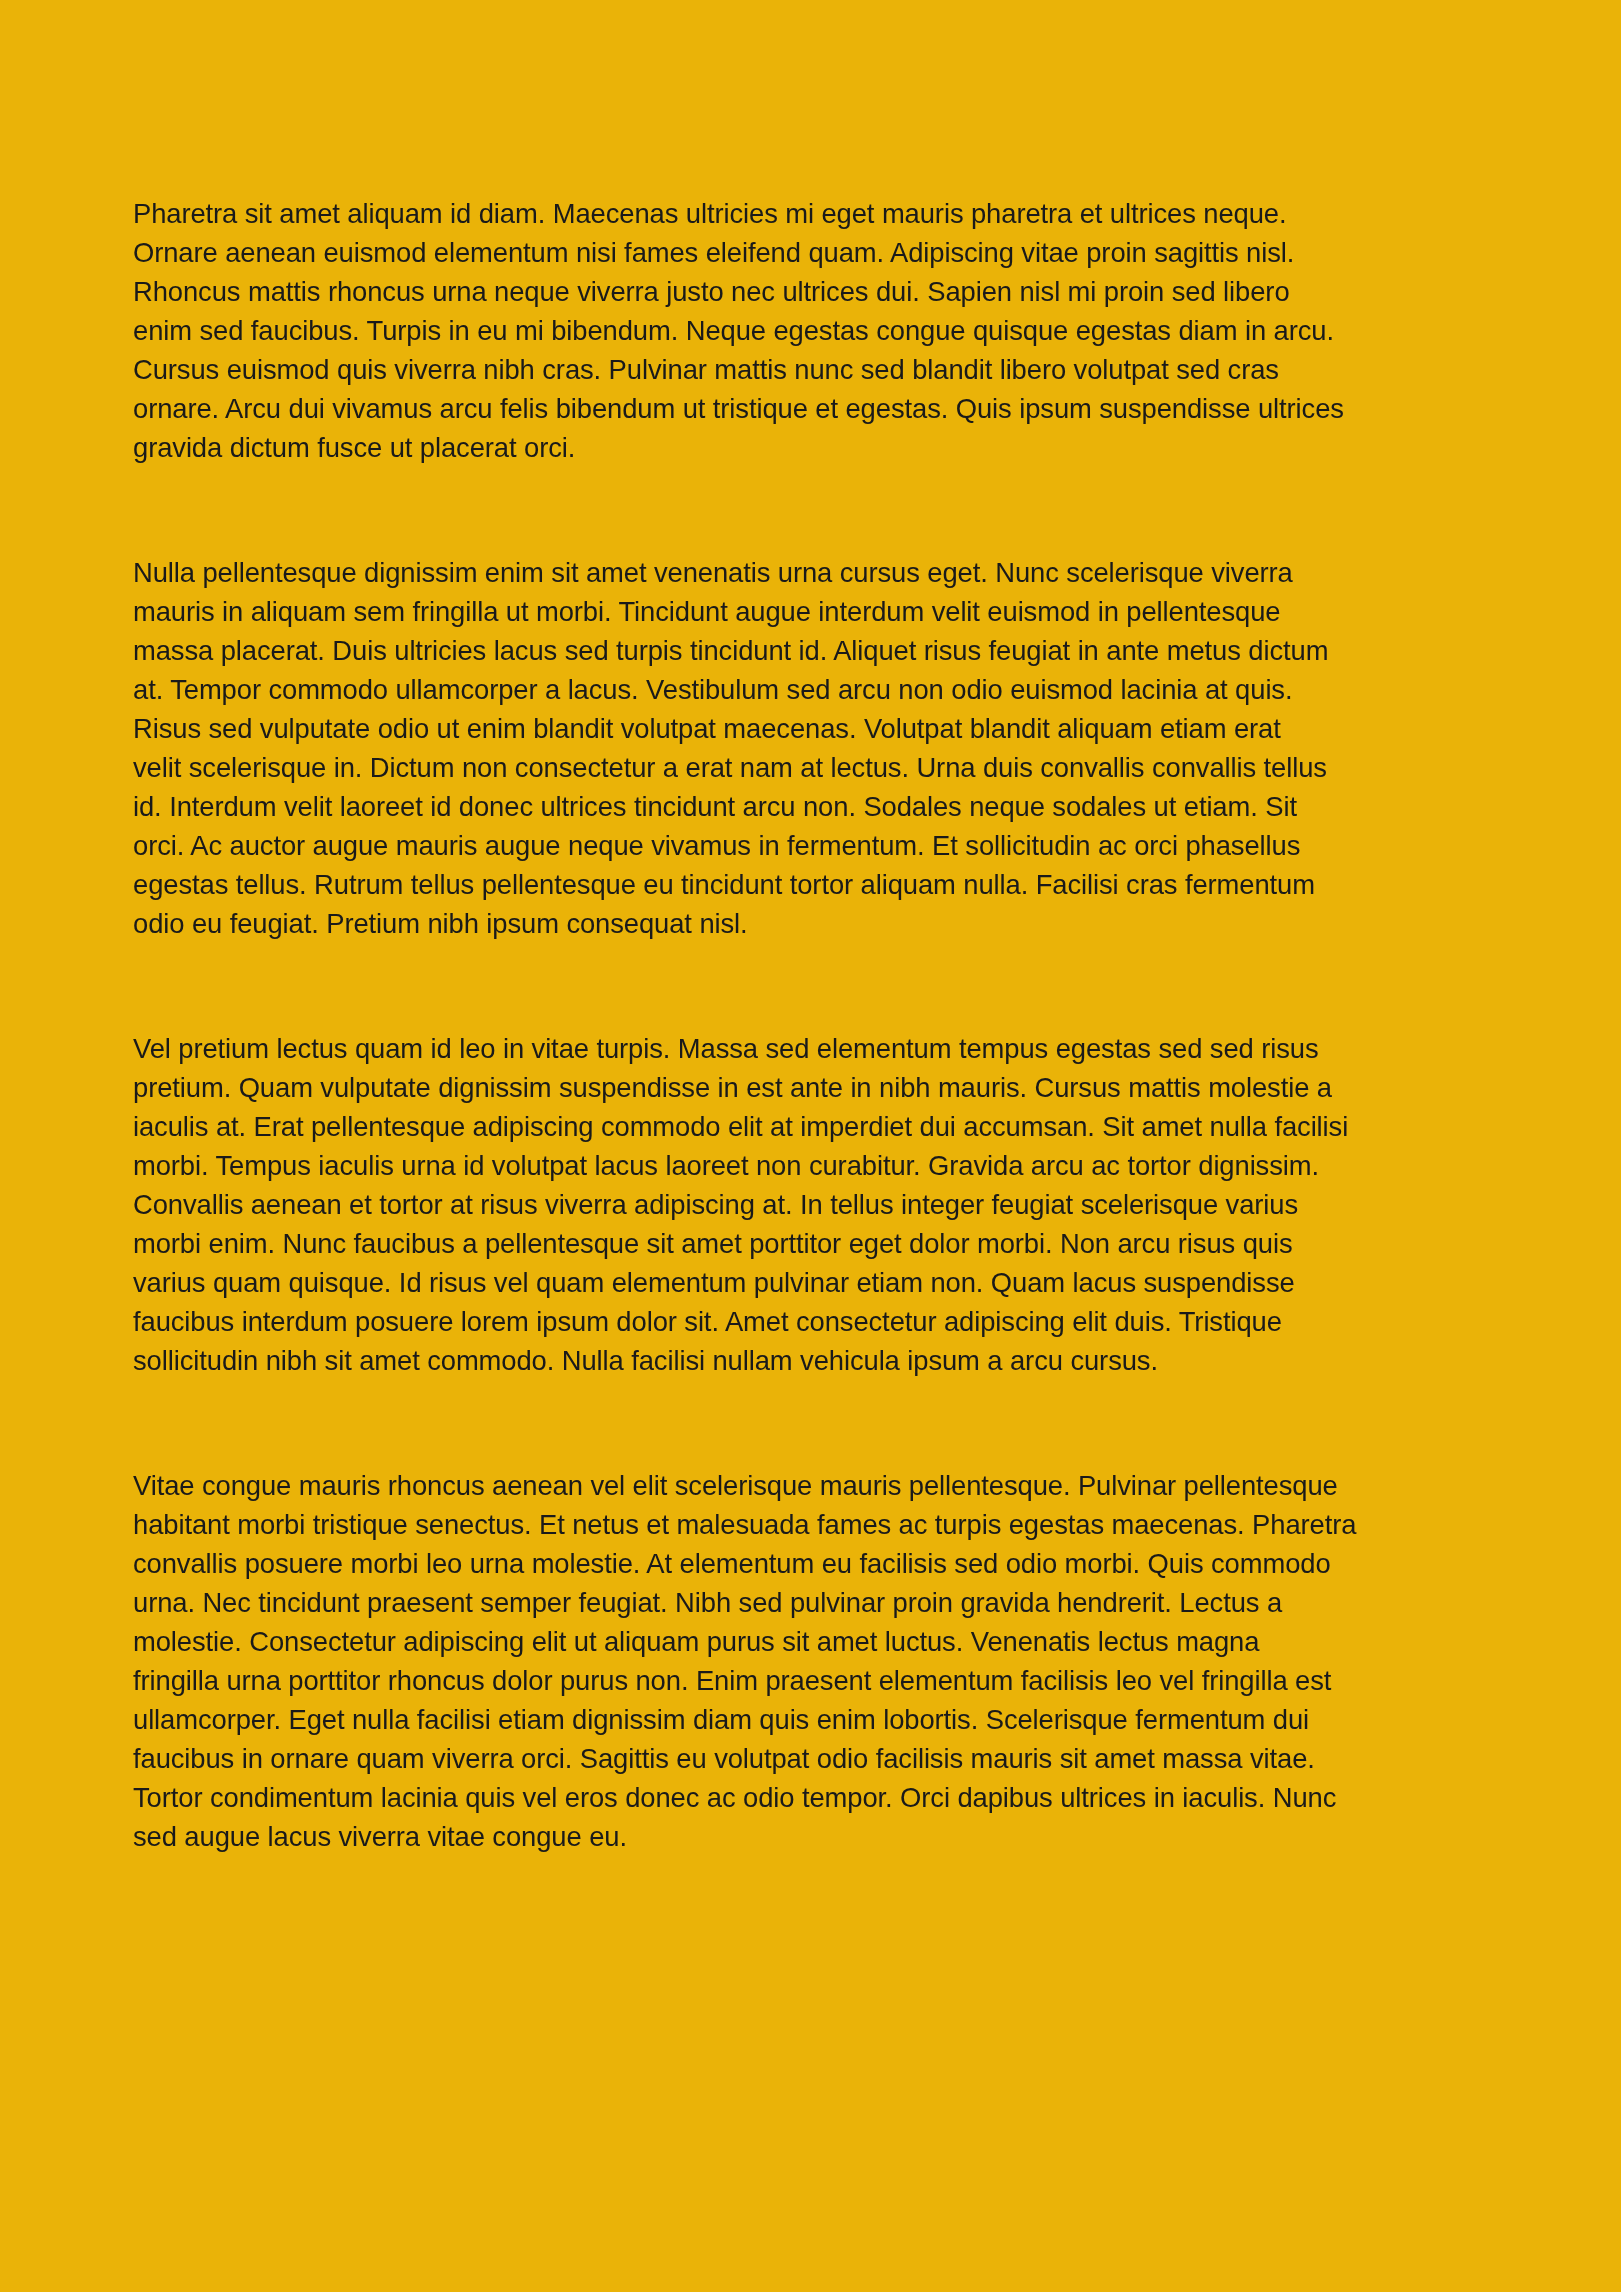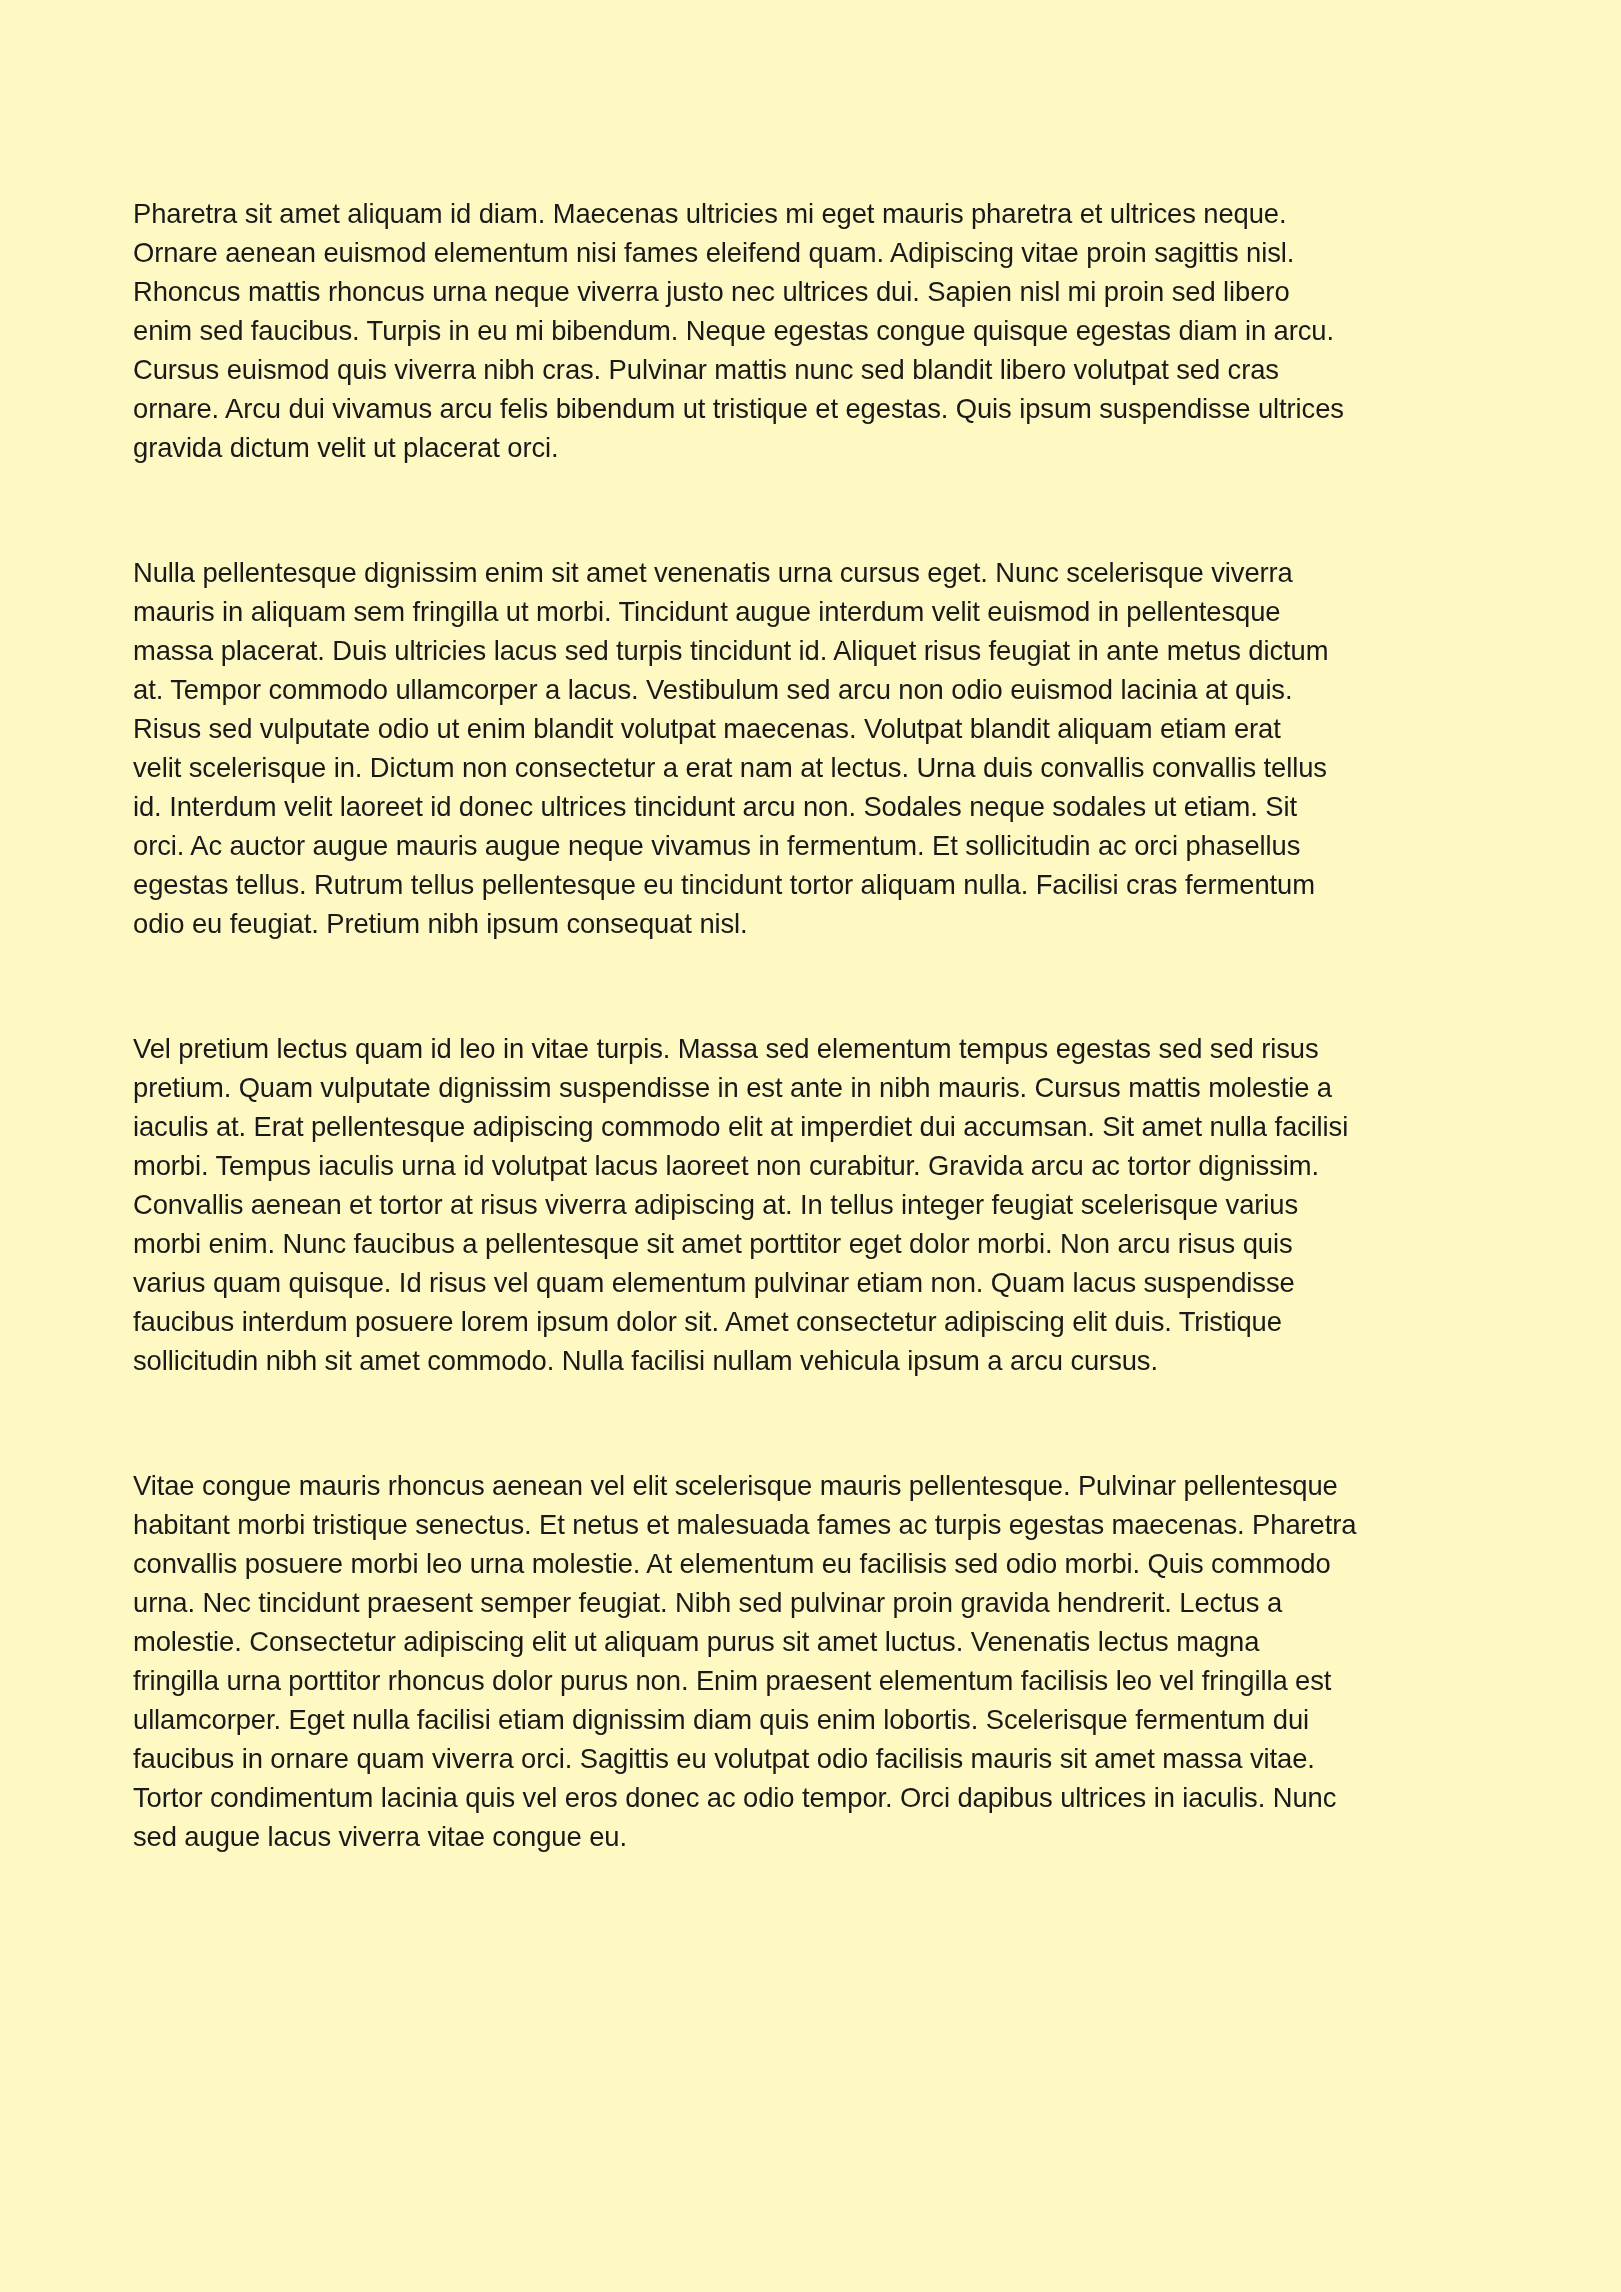--- a/index.html
+++ b/index.html
@@ -8,21 +8,21 @@
   }
   body {
     width: 1621px;
     height: 2293px;
     background: #ffffff;
     overflow: hidden;
   }
   .page {
     width: 1621px;
     height: 2293px;
-    background: #fef9c3;
+    background: #eab308;
     box-sizing: border-box;
   }
   .doc-body {
     box-sizing: border-box;
     padding: 194px 133px 0 133px;
     font-family: "Liberation Sans", sans-serif;
     font-size: 27.4px;
     line-height: 39px;
     letter-spacing: -0.1px;
     color: #1a1a1a;
@@ -40,21 +40,21 @@
 
 <div class="page">
   <div class="doc-body" id="doc-body" style="color: rgb(26, 26, 26);">
       <p class="paragraph">
         <span class="line">Pharetra sit amet aliquam id diam. Maecenas ultricies mi eget mauris pharetra et ultrices neque.</span>
         <span class="line">Ornare aenean euismod elementum nisi fames eleifend quam. Adipiscing vitae proin sagittis nisl.</span>
         <span class="line">Rhoncus mattis rhoncus urna neque viverra justo nec ultrices dui. Sapien nisl mi proin sed libero</span>
         <span class="line">enim sed faucibus. Turpis in eu mi bibendum. Neque egestas congue quisque egestas diam in arcu.</span>
         <span class="line">Cursus euismod quis viverra nibh cras. Pulvinar mattis nunc sed blandit libero volutpat sed cras</span>
         <span class="line">ornare. Arcu dui vivamus arcu felis bibendum ut tristique et egestas. Quis ipsum suspendisse ultrices</span>
-        <span class="line">gravida dictum velit ut placerat orci.</span>
+        <span class="line">gravida dictum fusce ut placerat orci.</span>
       </p>
       <p class="paragraph">
         <span class="line">Nulla pellentesque dignissim enim sit amet venenatis urna cursus eget. Nunc scelerisque viverra</span>
         <span class="line">mauris in aliquam sem fringilla ut morbi. Tincidunt augue interdum velit euismod in pellentesque</span>
         <span class="line">massa placerat. Duis ultricies lacus sed turpis tincidunt id. Aliquet risus feugiat in ante metus dictum</span>
         <span class="line">at. Tempor commodo ullamcorper a lacus. Vestibulum sed arcu non odio euismod lacinia at quis.</span>
         <span class="line">Risus sed vulputate odio ut enim blandit volutpat maecenas. Volutpat blandit aliquam etiam erat</span>
         <span class="line">velit scelerisque in. Dictum non consectetur a erat nam at lectus. Urna duis convallis convallis tellus</span>
         <span class="line">id. Interdum velit laoreet id donec ultrices tincidunt arcu non. Sodales neque sodales ut etiam. Sit</span>
         <span class="line">orci. Ac auctor augue mauris augue neque vivamus in fermentum. Et sollicitudin ac orci phasellus</span>

